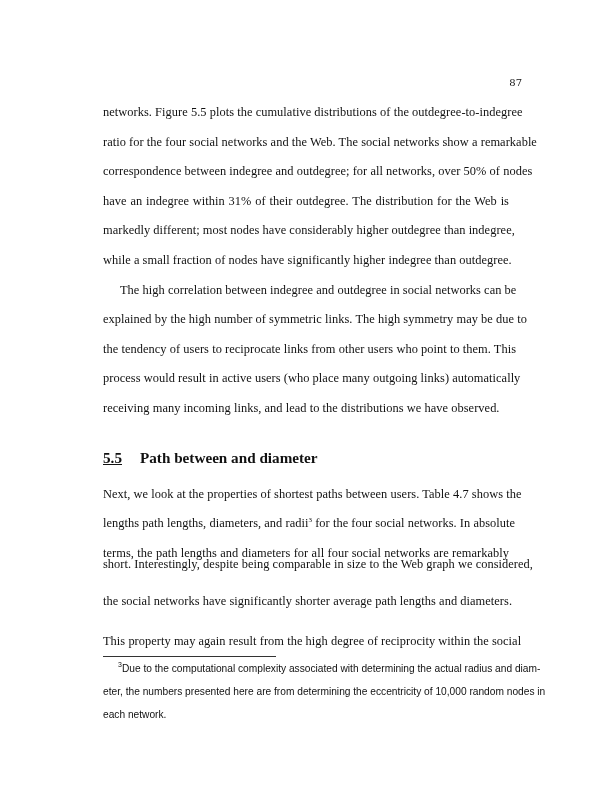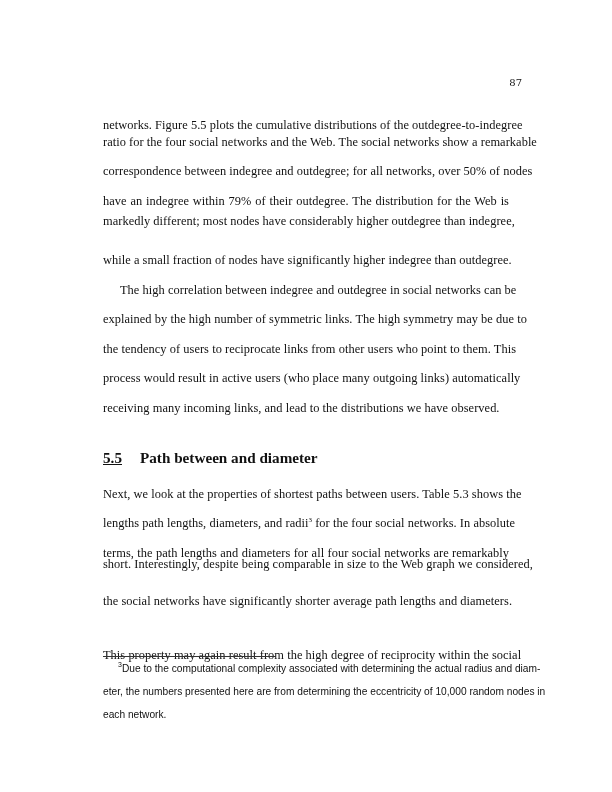--- a/index.html
+++ b/index.html
@@ -40,47 +40,47 @@
   }
   .fn-first { left: 118px; width: 391px; }
   sup { font-size: 7px; vertical-align: 5px; line-height: 0; }
 </style>
 </head>
 <body>
 
 <div class="page-number">87</div>
 
 <div>
-  <div class="para-line" style="top:118px">networks. Figure 5.5 plots the cumulative distributions of the outdegree-to-indegree</div>
+  <div class="para-line" style="top:105px">networks. Figure 5.5 plots the cumulative distributions of the outdegree-to-indegree</div>
   <div class="para-line" style="top:135px">ratio for the four social networks and the Web. The social networks show a remarkable</div>
   <div class="para-line" style="top:164px">correspondence between indegree and outdegree; for all networks, over 50% of nodes</div>
-  <div class="para-line" style="top:194px">have an indegree within 79% of their outdegree. The distribution for the Web is</div>
-  <div class="para-line" style="top:214px">markedly different; most nodes have considerably higher outdegree than indegree,</div>
+  <div class="para-line" style="top:194px">have an indegree within 31% of their outdegree. The distribution for the Web is</div>
+  <div class="para-line" style="top:223px">markedly different; most nodes have considerably higher outdegree than indegree,</div>
   <div class="para-line last" style="top:253px">while a small fraction of nodes have significantly higher indegree than outdegree.</div>
 </div>
 
 <div>
   <div class="para-line indent" style="top:283px">The high correlation between indegree and outdegree in social networks can be</div>
   <div class="para-line" style="top:312px">explained by the high number of symmetric links. The high symmetry may be due to</div>
   <div class="para-line" style="top:342px">the tendency of users to reciprocate links from other users who point to them. This</div>
   <div class="para-line" style="top:371px">process would result in active users (who place many outgoing links) automatically</div>
   <div class="para-line last" style="top:401px">receiving many incoming links, and lead to the distributions we have observed.</div>
 </div>
 
 <div class="section-heading">
   <span class="num">5.5</span><span>Path between and diameter</span>
 </div>
 
 <div>
-  <div class="para-line" style="top:487px">Next, we look at the properties of shortest paths between users. Table 5.3 shows the</div>
+  <div class="para-line" style="top:487px">Next, we look at the properties of shortest paths between users. Table 4.7 shows the</div>
   <div class="para-line" style="top:516px"><span>lengths path lengths, diameters, and radii</span><sup>3</sup><span> for the four social networks. In absolute</span></div>
   <div class="para-line" style="top:546px">terms, the path lengths and diameters for all four social networks are remarkably</div>
   <div class="para-line" style="top:557px">short. Interestingly, despite being comparable in size to the Web graph we considered,</div>
   <div class="para-line" style="top:594px">the social networks have significantly shorter average path lengths and diameters.</div>
-  <div class="para-line" style="top:648px">This property may again result from the high degree of reciprocity within the social</div>
+  <div class="para-line" style="top:634px">This property may again result from the high degree of reciprocity within the social</div>
 </div>
 
 <div class="footnote-rule"></div>
 <div>
   <div class="fn-line fn-first" style="top:663px"><sup>3</sup><span>Due to the computational complexity associated with determining the actual radius and diam-</span></div>
   <div class="fn-line" style="top:686px">eter, the numbers presented here are from determining the eccentricity of 10,000 random nodes in</div>
   <div class="fn-line last" style="top:709px; text-align-last:left;">each network.</div>
 </div>
 
 </body></html>

